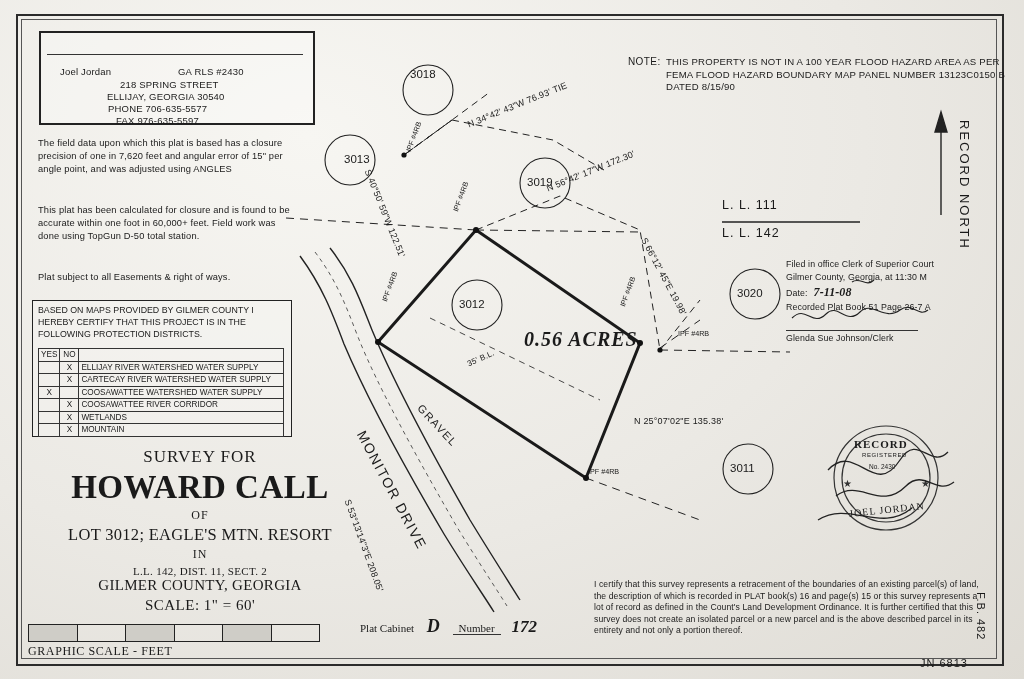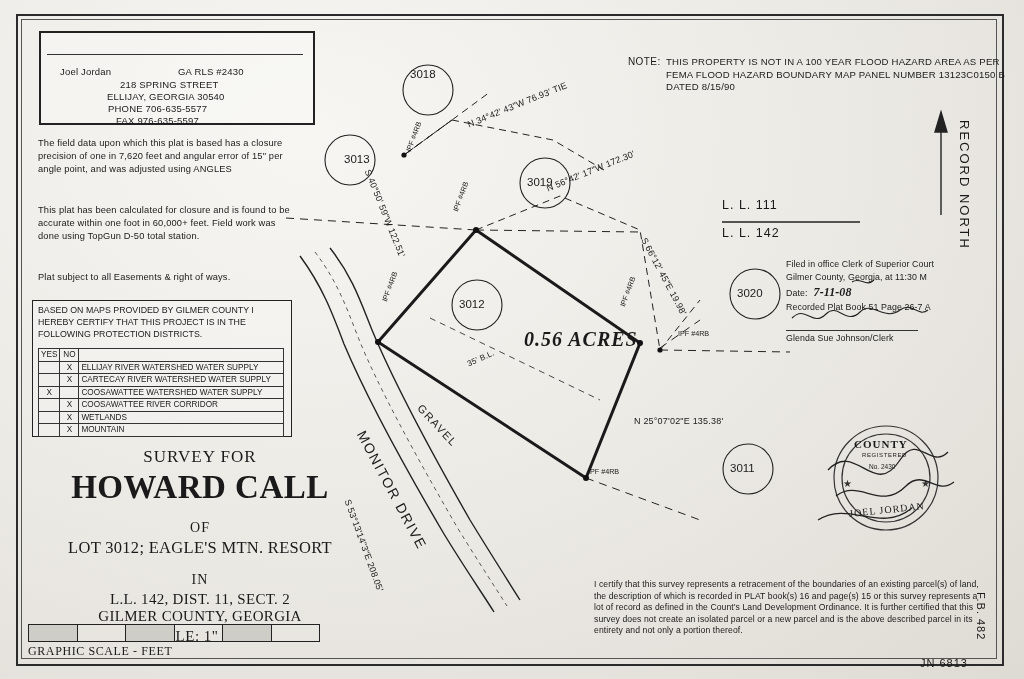--- a/index.html
+++ b/index.html
@@ -27,23 +27,23 @@
   #prot-head{position:absolute;left:38px;top:305px;width:246px;font-size:8.8px;line-height:1.35;}
   #prot-table{position:absolute;left:38px;top:348px;width:246px;border-collapse:collapse;font-size:8.2px;}
   #prot-table td{border:1px solid #333;padding:0 2px;height:11.5px;vertical-align:middle;}
   .c-yes{width:14px;text-align:center;}
   .c-no{width:14px;text-align:center;}
 
   
   #maintitle{position:absolute;left:30px;top:447px;width:340px;text-align:center;font-family:"Liberation Serif",serif;}
   #maintitle .l1{font-size:17px;letter-spacing:1px;font-style:normal;}
   #maintitle .l2{font-size:33px;font-weight:bold;letter-spacing:.5px;margin-top:2px;}
-  #maintitle .sm{font-size:14px;letter-spacing:1px;margin-top:14px;}
+  #maintitle .sm{font-size:12px;letter-spacing:1px;margin-top:2px;}
   #maintitle .l3{font-size:16.5px;letter-spacing:.3px;margin-top:2px;}
-  #maintitle .l4{font-size:15px;letter-spacing:.3px;margin-top:3px;}
+  #maintitle .l4{font-size:11px;letter-spacing:.3px;margin-top:3px;}
   #maintitle .l5{font-size:15px;letter-spacing:.3px;}
   #maintitle .l6{font-size:15px;letter-spacing:.5px;margin-top:3px;}
   #maintitle .l7{font-size:15px;letter-spacing:.5px;}
 
   
   #scale-nums{position:absolute;left:28px;top:608px;width:300px;height:14px;font-size:10.5px;}
   #scale-bar{position:absolute;left:28px;top:624px;width:290px;height:16px;border:1px solid #222;display:flex;}
   #scale-bar .seg{flex:1;border-right:1px solid #222;}
   #scale-bar .seg:last-child{border-right:none;}
   #scale-bar .fill{background:#cfcdc7;}
@@ -257,20 +257,26 @@
   <div id="scale-bar">
     <div class="seg fill"></div>
     <div class="seg"></div>
     <div class="seg fill"></div>
     <div class="seg"></div>
     <div class="seg fill"></div>
     <div class="seg"></div>
   </div>
   <div id="scale-label">GRAPHIC SCALE - FEET</div>
 
+  <div id="cab">
+    <span>Plat Cabinet</span>
+    <span class="hw" style="font-size:18px;padding:0 10px;">D</span>
+    <span style="border-bottom:1px solid #333;padding:0 6px;">Number</span>
+    <span class="hw" style="font-size:17px;padding:0 8px;">172</span>
+  </div>
 
   <div class="txt" style="left:628px;top:56px;font-size:10px;letter-spacing:.4px;">NOTE:</div>
   <div id="note" style="left:666px;top:56px;">THIS PROPERTY IS NOT IN A 100
 YEAR FLOOD HAZARD AREA AS PER
 FEMA FLOOD HAZARD BOUNDARY MAP
 PANEL NUMBER 13123C0150 B
 DATED 8/15/90</div>
 
   <div id="rn-text">RECORD NORTH</div>
 
@@ -286,21 +292,21 @@
     <div style="border-top:1px solid #333;width:132px;padding-top:1px;">Glenda Sue Johnson/Clerk</div>
   </div>
 
   <div id="cert">I certify that this survey represents a retracement of the boundaries of an
 existing parcel(s) of land, the description of which is recorded in PLAT
 book(s) 16 and page(s) 15 or this survey represents a lot of
 record as defined in the Count's Land Development Ordinance. It is further
 certified that this survey does not create an isolated parcel or a new parcel
 and is the above described parcel in its entirety and not only a portion thereof.</div>
 
-  <div class="txt" style="left:854px;top:438px;font-size:11px;font-family:'Liberation Serif',serif;font-weight:bold;letter-spacing:1px;">COUNTY</div>
+  <div class="txt" style="left:854px;top:438px;font-size:11px;font-family:'Liberation Serif',serif;font-weight:bold;letter-spacing:1px;">RECORD</div>
   <div class="txt" style="left:862px;top:452px;font-size:6px;letter-spacing:.6px;">REGISTERED</div>
   <div class="txt" style="left:869px;top:463px;font-size:6.5px;">No. 2430</div>
   <div class="txt" style="left:849px;top:504px;font-size:10px;font-family:'Liberation Serif',serif;letter-spacing:1px;transform:rotate(-6deg);">JOEL JORDAN</div>
 
   <div id="fb">F.B. 482</div>
   <div id="jn">JN 6813</div>
 
   <div class="lotlabel" style="left:410px;top:68px;text-align:right;">3018</div>
   <div class="lotlabel" style="left:332px;top:153px;margin-left:12px;">3013</div>
   <div class="lotlabel" style="left:527px;top:176px;">3019</div>

